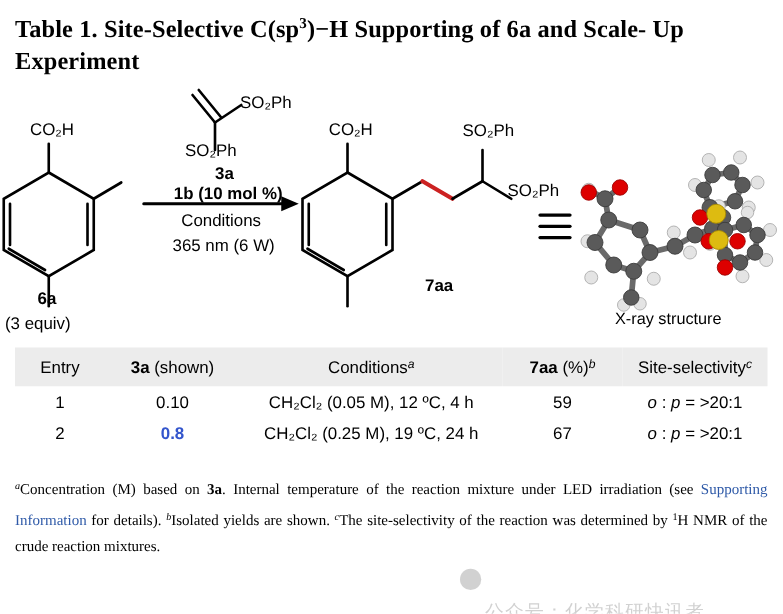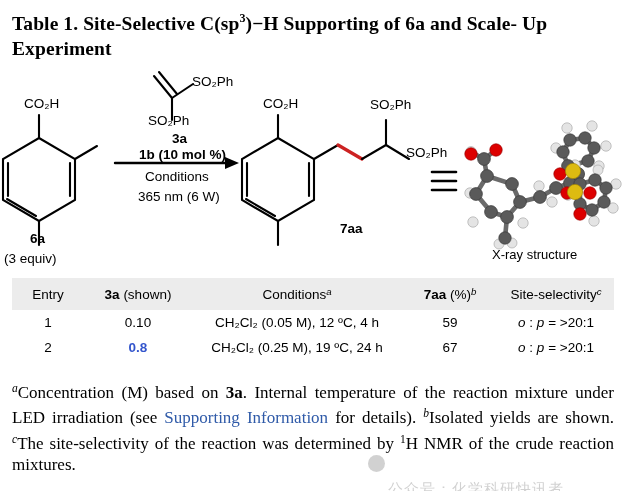--- a/index.html
+++ b/index.html
@@ -40,21 +40,21 @@
   .c-mmol{width:108px;}
   .c-cond{width:210px;}
   .c-yield{width:96px;}
   .c-sel{width:116px;}
   .blue{color:#3355cc;font-weight:bold;}
   .sel i{font-style:italic;}
 
   
   .notes{
     position:absolute;left:12px;top:378px;width:602px;
-    font-family:"Liberation Serif",serif;font-size:17px;
+    font-family:"Liberation Serif",serif;font-size:12px;
     line-height:21.5px;text-align:justify;text-justify:inter-word;
   }
   .notes sup{font-size:.68em;vertical-align:.5em;font-style:italic;}
   .notes b{font-weight:bold;}
   .notes .link{color:#2f5aa8;}
   .notes .nsup{font-size:.68em;vertical-align:.5em;font-style:normal;}
   .wm{
     position:absolute;left:388px;top:480px;
     font-size:15px;color:#9a9a9a;opacity:.45;
     font-family:"DejaVu Sans",sans-serif;letter-spacing:1px;

